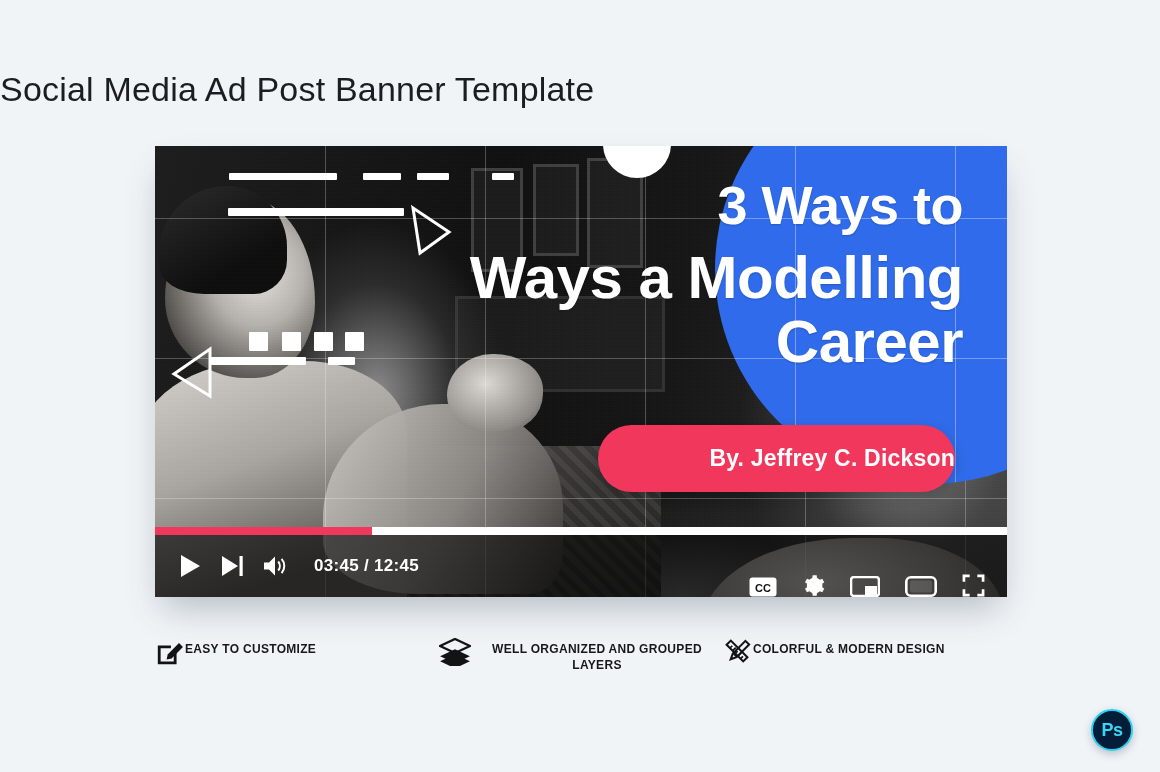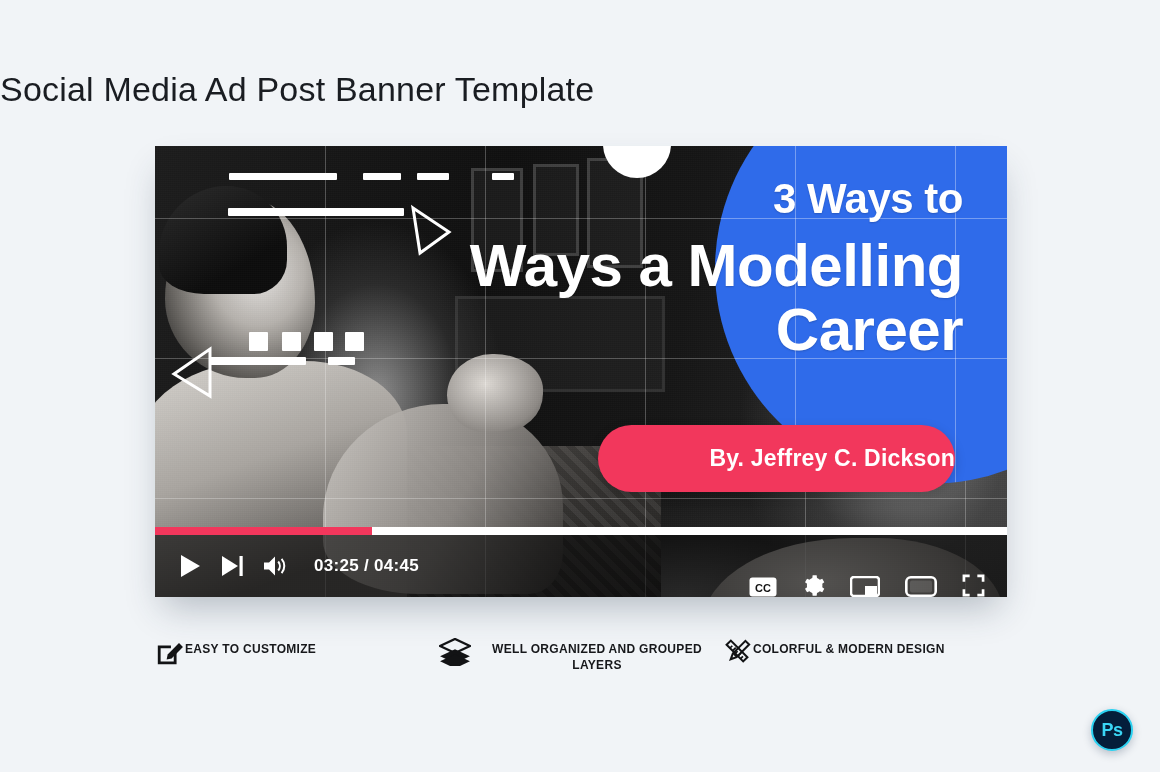--- a/index.html
+++ b/index.html
@@ -163,21 +163,21 @@
     position: absolute;
     left: 300px; top: 32px;
     width: 530px;
     text-align: right;
     color: #ffffff;
     font-weight: 700;
     line-height: 1.0;
     letter-spacing: -0.5px;
     text-shadow: 0 1px 2px rgba(0,0,0,0.18);
   }
-  .hl-1 { font-size: 42px; padding-right: 22px; }
+  .hl-1 { font-size: 54px; padding-right: 22px; }
   .hl-2 { font-size: 60px; margin-top: 16px; padding-right: 22px; white-space: nowrap; }
   .hl-3 { font-size: 60px; margin-top: 4px; padding-right: 22px; }
 
   
   .author-pill {
     position: absolute;
     left: 443px; top: 279px;
     width: 357px; height: 67px;
     border-radius: 34px;
     background: #f2375c;
@@ -357,23 +357,23 @@
         <svg class="icn" width="24" height="24" viewBox="0 0 24 24">
           <polygon points="2,2 18,12 2,22" fill="#fff"></polygon>
           <rect x="19.5" y="2" width="3.2" height="20" fill="#fff"></rect>
         </svg>
         <svg class="icn" width="28" height="24" viewBox="0 0 28 24">
           <polygon points="1,8.5 6,8.5 12,2.5 12,21.5 6,15.5 1,15.5" fill="#fff"></polygon>
           <path d="M15.2 7.5 A7 7 0 0 1 15.2 16.5" fill="none" stroke="#fff" stroke-width="2"></path>
           <path d="M18.6 4.8 A11 11 0 0 1 18.6 19.2" fill="none" stroke="#fff" stroke-width="2"></path>
         </svg>
         <div class="time">
-          <span>03:25</span>
+          <span>03:45</span>
           <span>/</span>
-          <span>04:45</span>
+          <span>12:45</span>
         </div>
       </div>
 
       <div class="ctrl-right">
         <svg class="icn" width="28" height="20" viewBox="0 0 28 20">
           <rect x="0.5" y="0.5" width="27" height="19" rx="3" fill="#fff"></rect>
           <text x="14" y="14.5" text-anchor="middle" font-family="Liberation Sans, sans-serif" font-size="11" font-weight="700" fill="#111">CC</text>
         </svg>
         <svg class="icn" width="23" height="23" viewBox="0 0 24 24">
           <path fill="#fff" d="M12 8.2a3.8 3.8 0 1 0 0 7.6 3.8 3.8 0 0 0 0-7.6zm9.3 3.8c0-.6-.05-1.2-.15-1.75l2.1-1.6-2.1-3.65-2.5 1a9.3 9.3 0 0 0-3-1.75L15.3 1.3h-4.2l-.35 2.95a9.3 9.3 0 0 0-3 1.75l-2.5-1L3.15 8.65l2.1 1.6c-.1.55-.15 1.15-.15 1.75s.05 1.2.15 1.75l-2.1 1.6 2.1 3.65 2.5-1a9.3 9.3 0 0 0 3 1.75l.35 2.95h4.2l.35-2.95a9.3 9.3 0 0 0 3-1.75l2.5 1 2.1-3.65-2.1-1.6c.1-.55.15-1.15.15-1.75z"></path>

